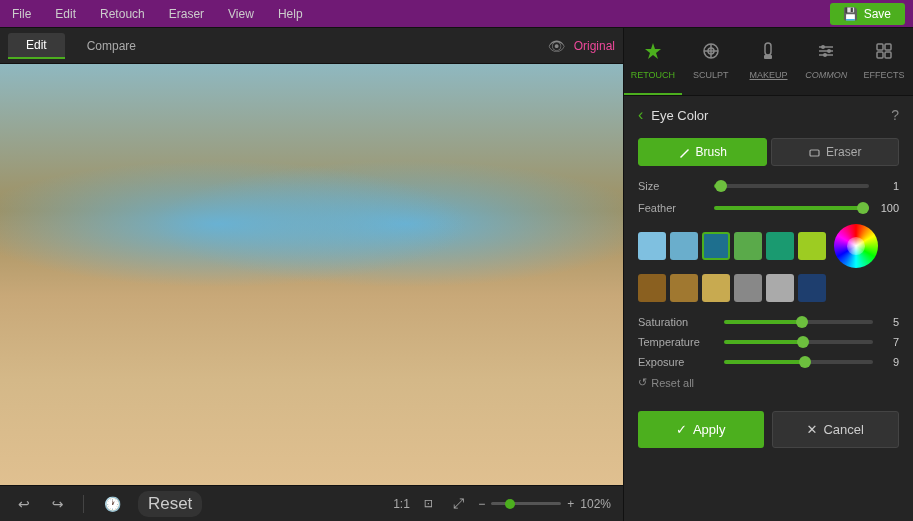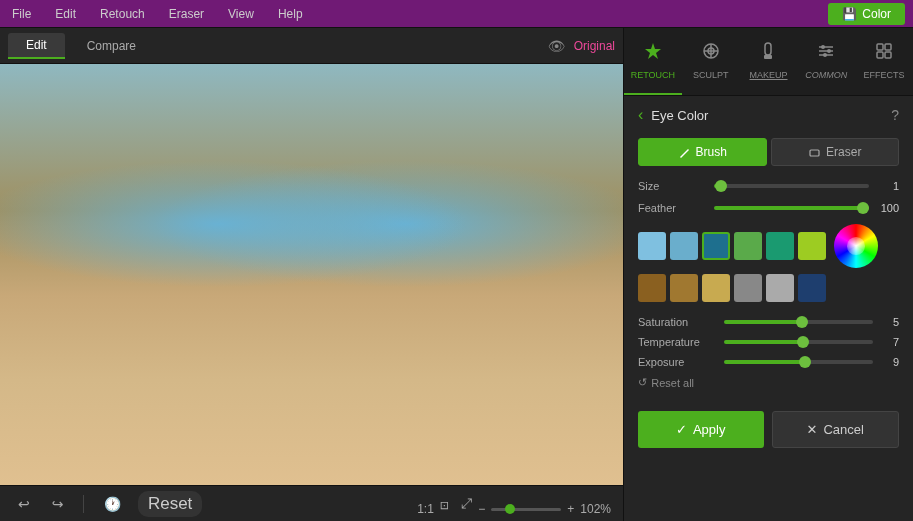--- a/index.html
+++ b/index.html
@@ -100,21 +100,21 @@
 
 <div id="menubar">
   <span class="menu-item">File</span>
   <span class="menu-item">Edit</span>
   <span class="menu-item">Retouch</span>
   <span class="menu-item">Eraser</span>
   <span class="menu-item">View</span>
   <span class="menu-item">Help</span>
   <button id="save-btn">
     <span>💾</span>
-    <span>Color</span>
+    <span>Save</span>
   </button>
 </div>
 
 <div id="main">
 
   <div id="left-panel">
 
     <div id="edit-tabs">
       <div class="edit-tab active">Edit</div>
       <div class="edit-tab">Compare</div>
@@ -132,21 +132,21 @@
           linear-gradient(180deg, #8fb8c0 0%, #a09060 35%, #c8a878 55%, #d4b888 75%, #e0c090 100%);
       "></div>
     </div>
 
     <div id="bottom-bar">
       <button class="bottom-btn">↩</button>
       <button class="bottom-btn">↪</button>
       <div class="separator-v"></div>
       <button class="bottom-btn">🕐</button>
       <button id="reset-btn">Reset</button>
-      <div style="margin-left:auto; display:flex; align-items:flex-end; ">
+      <div style="margin-left:auto; display:flex; align-items:center; gap:8px;">
         <span style="color:#aaa;font-size:12px;">1:1</span>
         <button class="bottom-btn" style="font-size:11px;">⊡</button>
         <button class="bottom-btn">⤢</button>
         <div id="zoom-slider-area">
           <span style="cursor:pointer;">−</span>
           <input type="range" id="zoom-slider" min="10" max="400" value="102" style="">
           <span style="cursor:pointer;">+</span>
           <span>102%</span>
         </div>
       </div>

